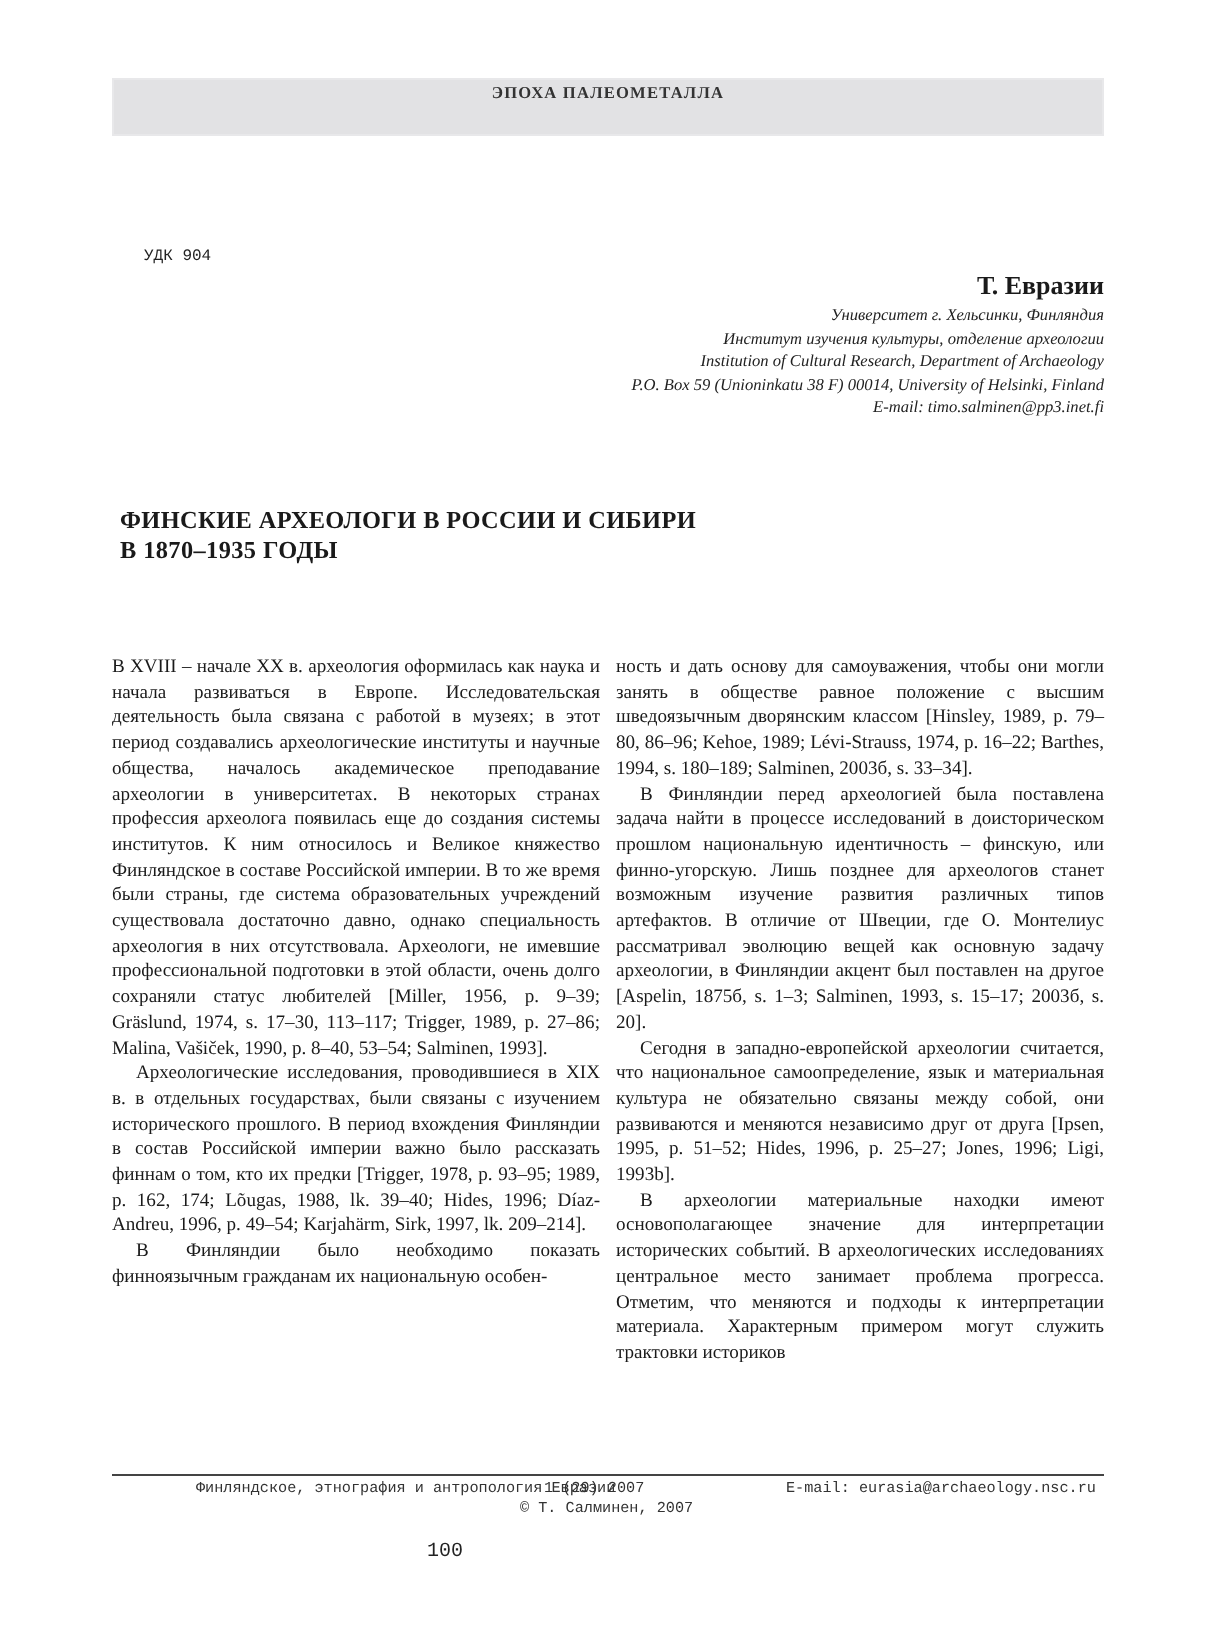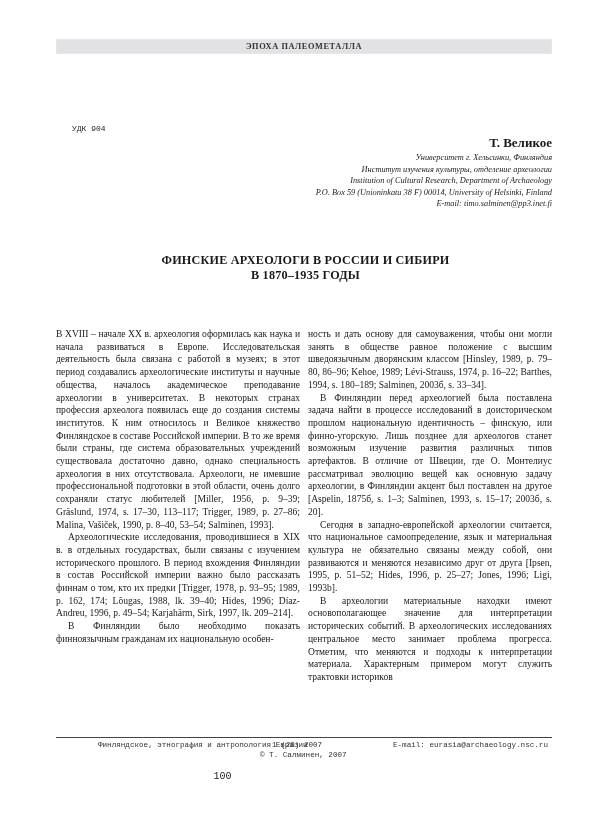--- a/index.html
+++ b/index.html
@@ -1,33 +1,33 @@
 <!DOCTYPE html>
 <html><head>
 <meta charset="utf-8">
 <style>
   html, body { margin: 0; padding: 0; background: #ffffff; }
   body { width: 611px; height: 820px; position: relative; overflow: hidden; color: #1a1a1a; }
   .serif { font-family: "Liberation Serif", "DejaVu Serif", serif; }
   .sans { font-family: Liberation Mono, monospace; }
 
   .running-head {
-    position: absolute; left: 56px; top: 39px; width: 496px; height: 15px;
+    position: absolute; left: 56px; top: 39px; width: 496px; height: 29px;
     background: #e2e2e4; border: 1px solid #e8e8ea; box-sizing: border-box;
     text-align: center; font-size: 8.3px; line-height: 14px; letter-spacing: 0.6px;
     font-weight: bold; color: #333;
   }
 
   .udk { position: absolute; left: 72px; top: 124px; font-size: 8px; color: #222; }
 
   .author-block { position: absolute; right: 59px; top: 134px; text-align: right; width: 380px; }
   .author-name { font-size: 13px; font-weight: bold; line-height: 17px; margin-bottom: 1px; }
   .affil { font-size: 8.3px; font-style: italic; line-height: 11.6px; color: #222; }
 
-  .title { position: absolute; left: 60px; top: 253px; width: 491px; text-align: center;
+  .title { position: absolute; left: 60px; top: 253px; width: 491px; text-align: left;
            font-weight: bold; font-size: 12.2px; line-height: 15px; letter-spacing: 0.2px; }
 
   .col { position: absolute; top: 328px; width: 244px; font-size: 9.55px; line-height: 12.7px;
          text-align: justify; hyphens: manual; }
   .col.left { left: 56px; }
   .col.right { left: 308px; }
   .col p { margin: 0; text-indent: 0; }
   .col p.indent { text-indent: 12px; }
   .col p.first { text-indent: 0; }
 
@@ -43,21 +43,21 @@
   .page-num span { position: relative; left: -56px; }
 </style>
 </head>
 <body>
 
 <div class="running-head serif">ЭПОХА ПАЛЕОМЕТАЛЛА</div>
 
 <div class="udk sans">УДК 904</div>
 
 <div class="author-block serif">
-  <div class="author-name">Т. Великое</div>
+  <div class="author-name">Т. Евразии</div>
   <div class="affil">Университет г. Хельсинки, Финляндия</div>
   <div class="affil">Институт изучения культуры, отделение археологии</div>
   <div class="affil">Institution of Cultural Research, Department of Archaeology</div>
   <div class="affil">P.O. Box 59 (Unioninkatu 38 F) 00014, University of Helsinki, Finland</div>
   <div class="affil">E-mail: timo.salminen@pp3.inet.fi</div>
 </div>
 
 <div class="title serif">
   <div>ФИНСКИЕ АРХЕОЛОГИ В РОССИИ И СИБИРИ</div>
   <div>В 1870–1935 ГОДЫ</div>

